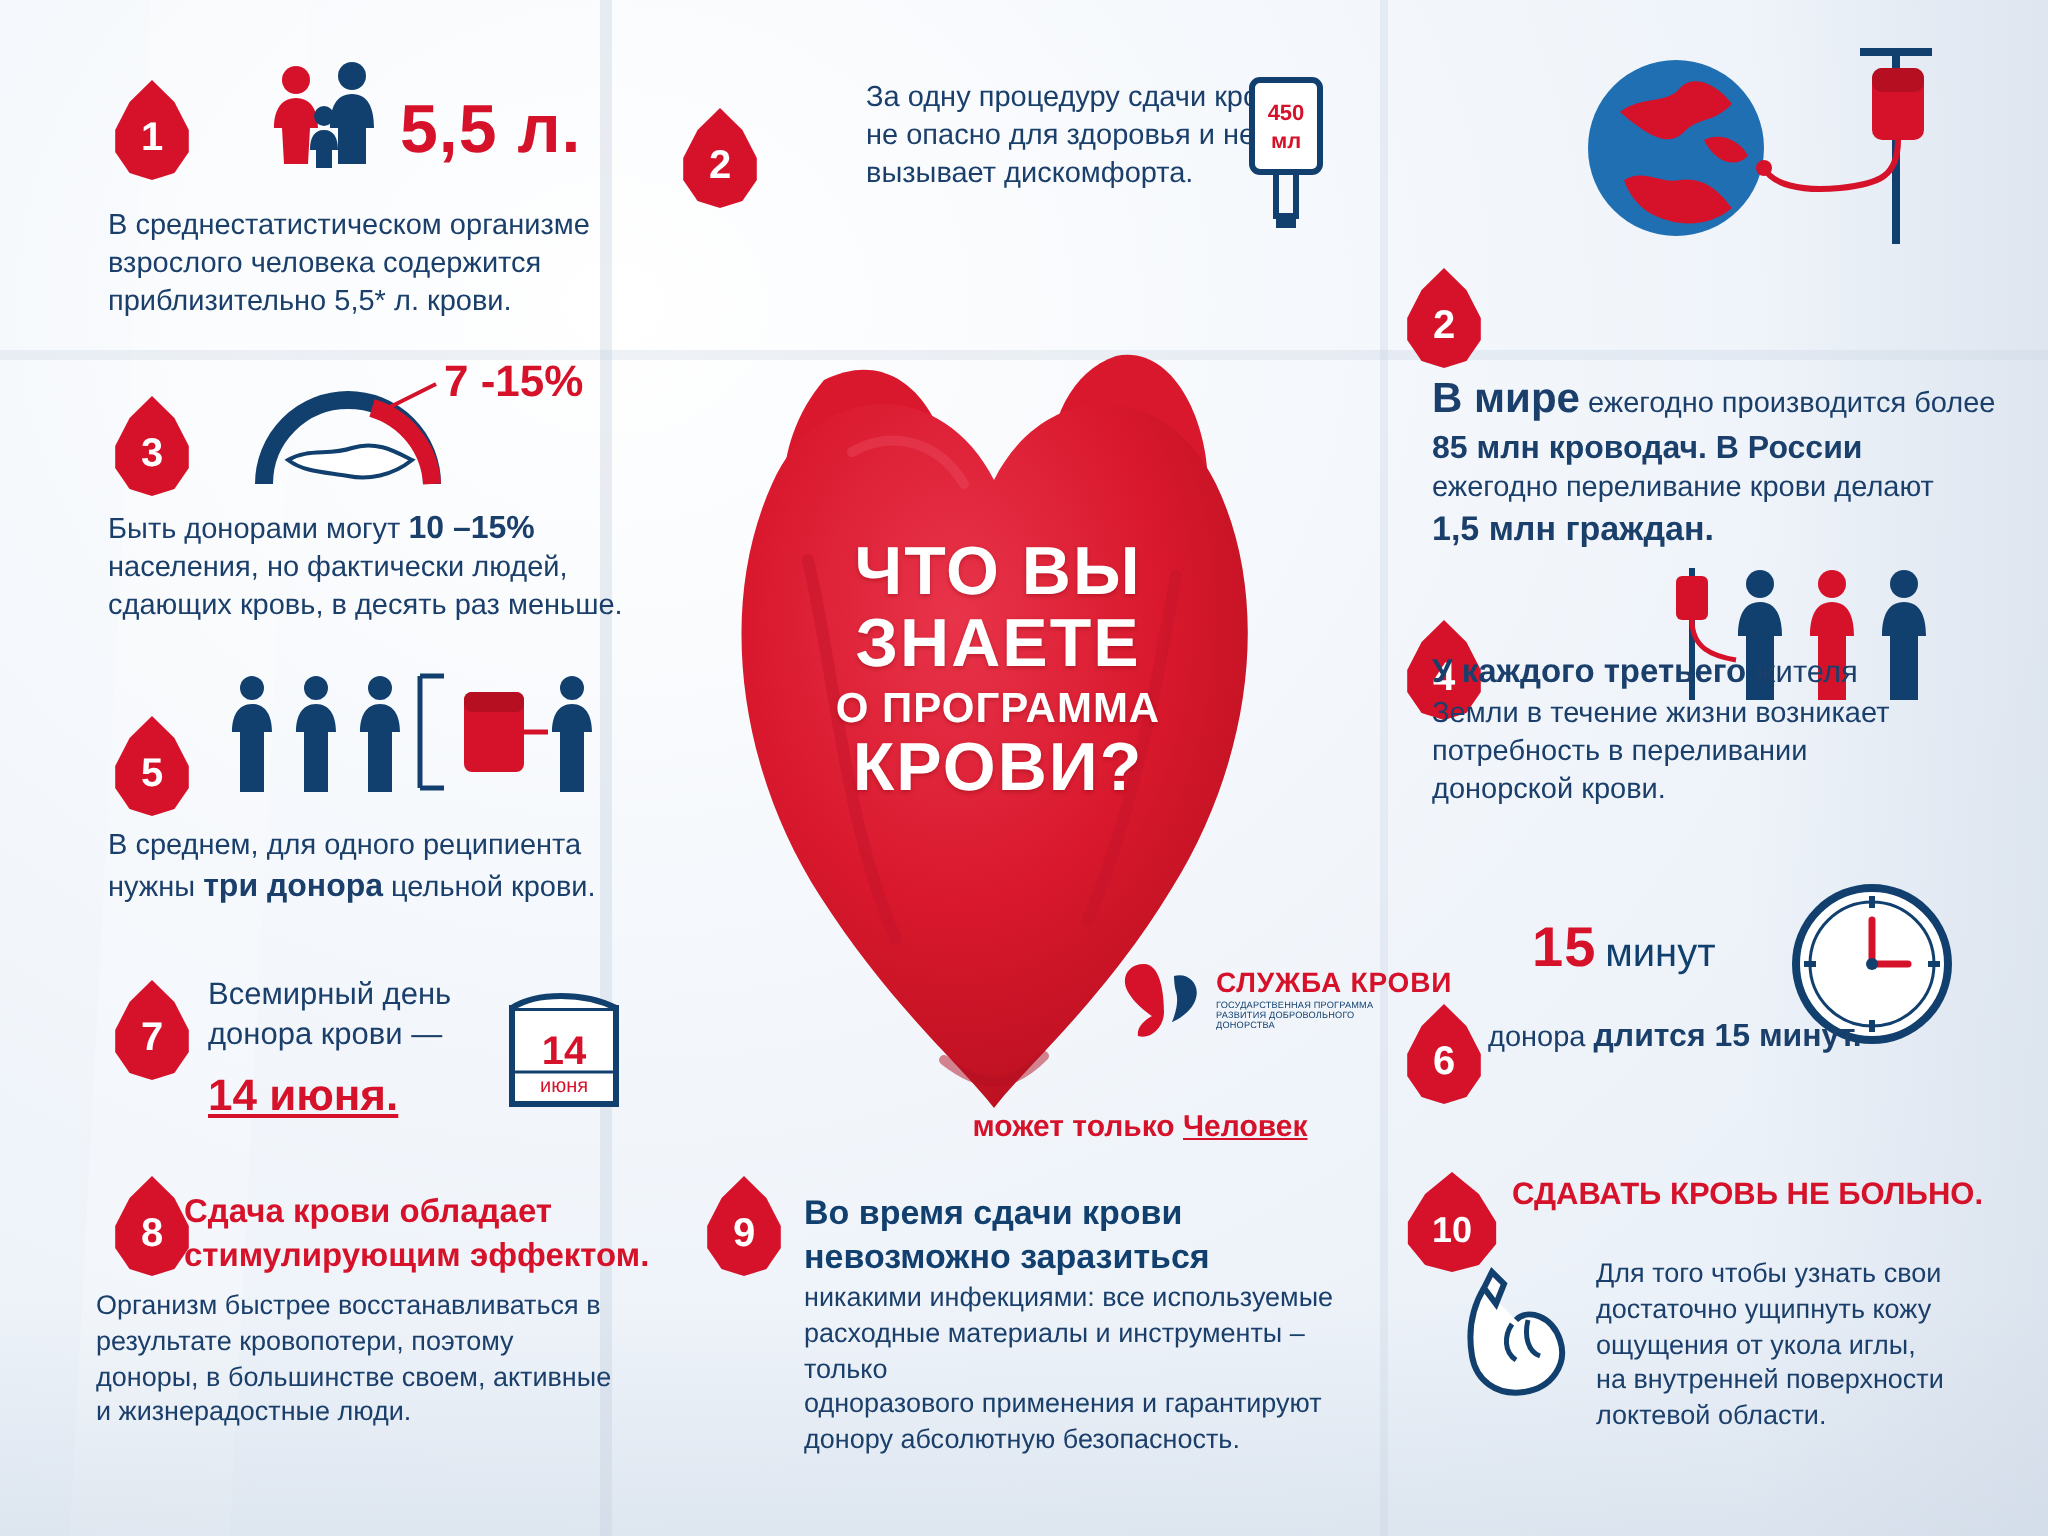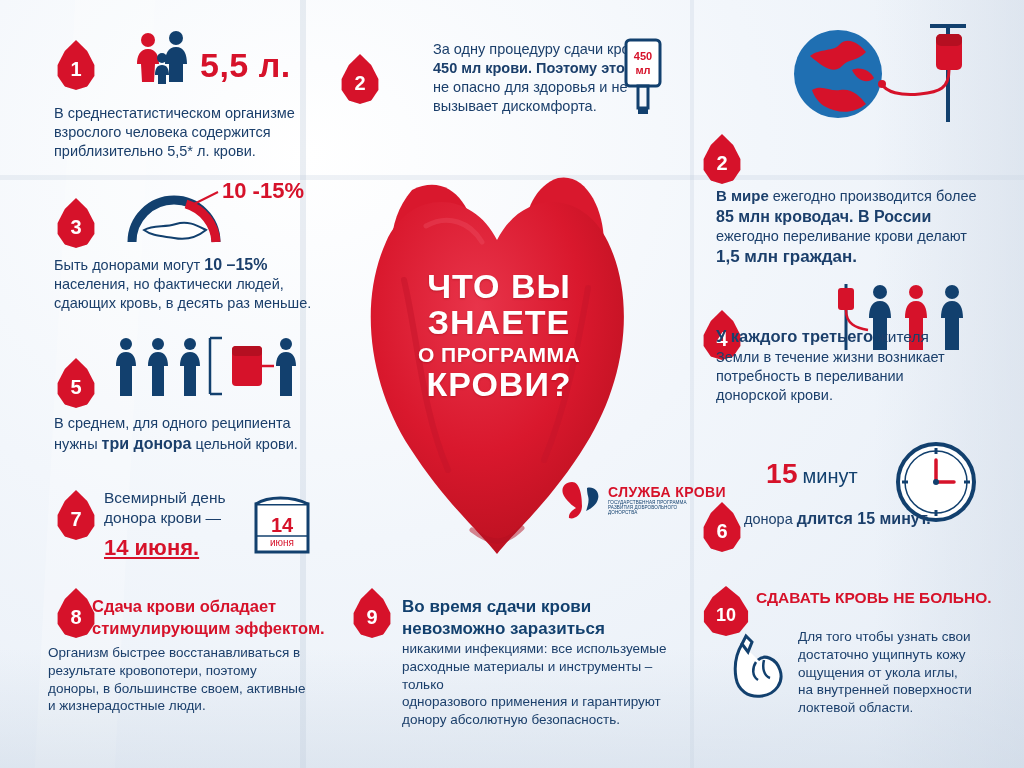--- a/index.html
+++ b/index.html
@@ -169,20 +169,23 @@
     <svg width="42" height="44" viewBox="0 0 42 44">
       <path d="M12,4 C4,4 0,11 4,18 C8,25 16,30 16,30 C16,30 8,34 9,40 C15,42 22,36 22,28 C22,18 20,4 12,4 Z" fill="#d6122a"></path>
       <path d="M27,10 C34,8 40,14 38,21 C36,29 26,33 26,33 C26,33 30,24 28,18 C27,14 27,10 27,10 Z" fill="#12406e"></path>
     </svg>
     <div class="logo-text">
       <span class="logo-t1">СЛУЖБА КРОВИ</span>
       <span class="logo-t2">ГОСУДАРСТВЕННАЯ ПРОГРАММА РАЗВИТИЯ ДОБРОВОЛЬНОГО ДОНОРСТВА</span>
     </div>
   </div>
 
+  <div id="tagline">
+    <span>может только </span><span class="und">Человек</span>
+  </div>
 
   <div class="drop" style="left:56px; top:40px;">
     <span class="numtxt">1</span>
   </div>
   <div style="position:absolute; left:128px; top:28px;">
     <svg width="68" height="58" viewBox="0 0 68 58">
 
       <circle cx="20" cy="12" r="7" fill="#d6122a"></circle>
       <path d="M20,21 C12,21 9,28 9,36 L13,36 L14,54 L26,54 L27,36 L31,36 C31,28 28,21 20,21 Z" fill="#d6122a"></path>
 
@@ -200,21 +203,20 @@
     <p>В среднестатистическом организме</p>
     <p>взрослого человека содержится</p>
     <p><span>приблизительно 5,5* л. крови.</span></p>
   </div>
 
   <div class="drop" style="left:340px; top:54px;">
     <span class="numtxt">2</span>
   </div>
   <div class="block sz14" style="left:392px; top:40px; width:230px;margin-left:41px;">
     <p>За одну процедуру сдачи крови</p>
-    <p class="b">450 мл крови. Поэтому это</p>
     <p>не опасно для здоровья и не</p>
     <p>вызывает дискомфорта.</p>
   </div>
   <div style="position:absolute; left:618px; top:36px;">
     <svg width="50" height="82" viewBox="0 0 50 82">
       <rect x="8" y="4" width="34" height="46" rx="4" fill="#ffffff" stroke="#12406e" stroke-width="3"></rect>
       <rect x="20" y="50" width="10" height="22" fill="none" stroke="#12406e" stroke-width="3"></rect>
       <path d="M20,72 L30,72 L30,78 L20,78 Z" fill="#12406e"></path>
       <text x="25" y="24" font-family="Liberation Sans, sans-serif" font-size="11" font-weight="bold" fill="#d6122a" text-anchor="middle">450</text>
       <text x="25" y="38" font-family="Liberation Sans, sans-serif" font-size="11" font-weight="bold" fill="#d6122a" text-anchor="middle">мл</text>
@@ -233,39 +235,39 @@
 
       <line x1="158" y1="6" x2="158" y2="104" stroke="#12406e" stroke-width="4"></line>
       <line x1="140" y1="8" x2="176" y2="8" stroke="#12406e" stroke-width="4"></line>
       <rect x="146" y="16" width="26" height="36" rx="5" fill="#d6122a"></rect>
       <rect x="146" y="16" width="26" height="12" rx="5" fill="#b50f21"></rect>
       <path d="M159,52 C159,70 150,74 130,76 C110,78 96,74 92,66" stroke="#d6122a" stroke-width="3" fill="none"></path>
       <circle cx="92" cy="66" r="4" fill="#d6122a"></circle>
     </svg>
   </div>
   <div class="block sz14" style="left:716px; top:186px; width:296px;">
-    <p><span class="b" style="font-size:15px;">В мире</span> <span>ежегодно производится более</span></p>
+    <p><span class="b" style="font-size:21px;">В мире</span> <span>ежегодно производится более</span></p>
     <p><span class="b" style="font-size:16px;">85 млн кроводач. В России</span></p>
     <p>ежегодно переливание крови делают</p>
     <p class="b" style="font-size:17px;">1,5 млн граждан.</p>
   </div>
 
   <div class="drop" style="left:56px; top:198px;">
     <span class="numtxt">3</span>
   </div>
   <div style="position:absolute; left:126px; top:186px;">
     <svg width="96" height="62" viewBox="0 0 96 62">
       <path d="M6,56 A42,42 0 0 1 90,56" fill="none" stroke="#12406e" stroke-width="9"></path>
       <path d="M60,18 A42,42 0 0 1 90,56" fill="none" stroke="#d6122a" stroke-width="9"></path>
       <path d="M18,44 C28,38 38,42 50,38 C62,34 72,40 80,44 C70,52 58,54 48,52 C36,50 26,50 18,44 Z" fill="#ffffff" stroke="#12406e" stroke-width="2"></path>
       <line x1="60" y1="22" x2="92" y2="6" stroke="#d6122a" stroke-width="2"></line>
     </svg>
   </div>
   <div class="block" style="left:222px; top:178px;">
-    <span class="pct">10 -15%</span>
+    <span class="pct">7 -15%</span>
   </div>
   <div class="block sz14" style="left:54px; top:254px; width:286px;">
     <p>Быть донорами могут <span class="b" style="font-size:16px;">10 –15%</span></p>
     <p>населения, но фактически людей,</p>
     <p>сдающих кровь, в десять раз меньше.</p>
   </div>
 
   <div class="drop" style="left:702px; top:310px;">
     <span class="numtxt">4</span>
   </div>

